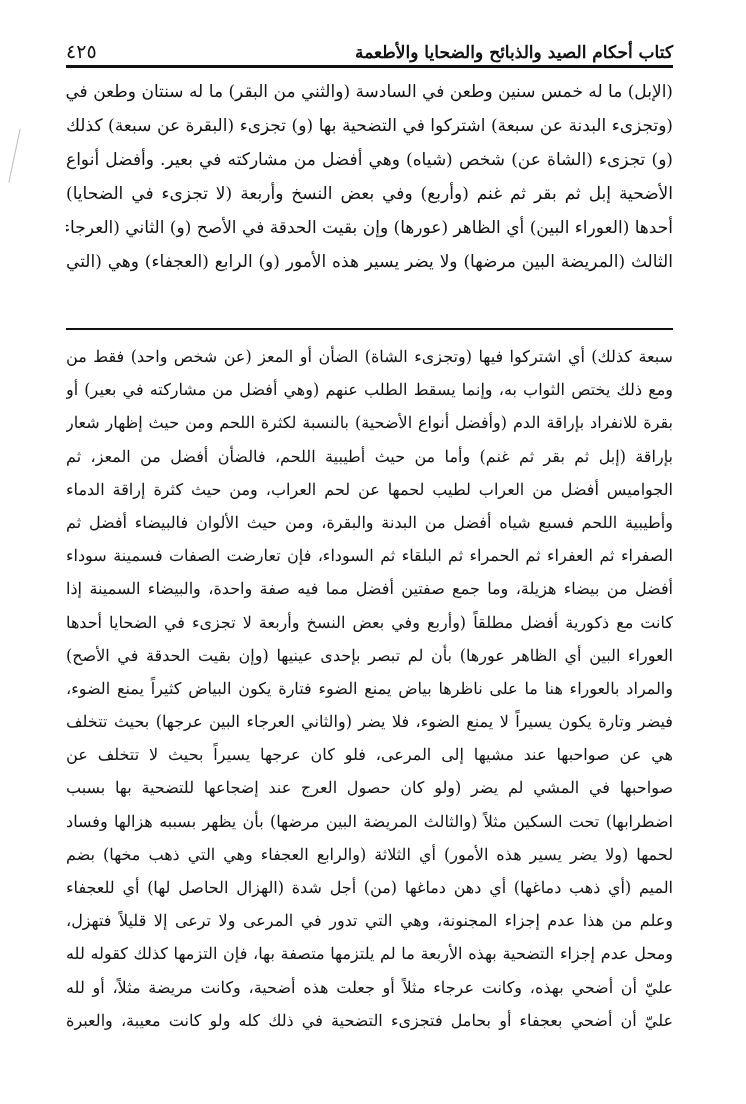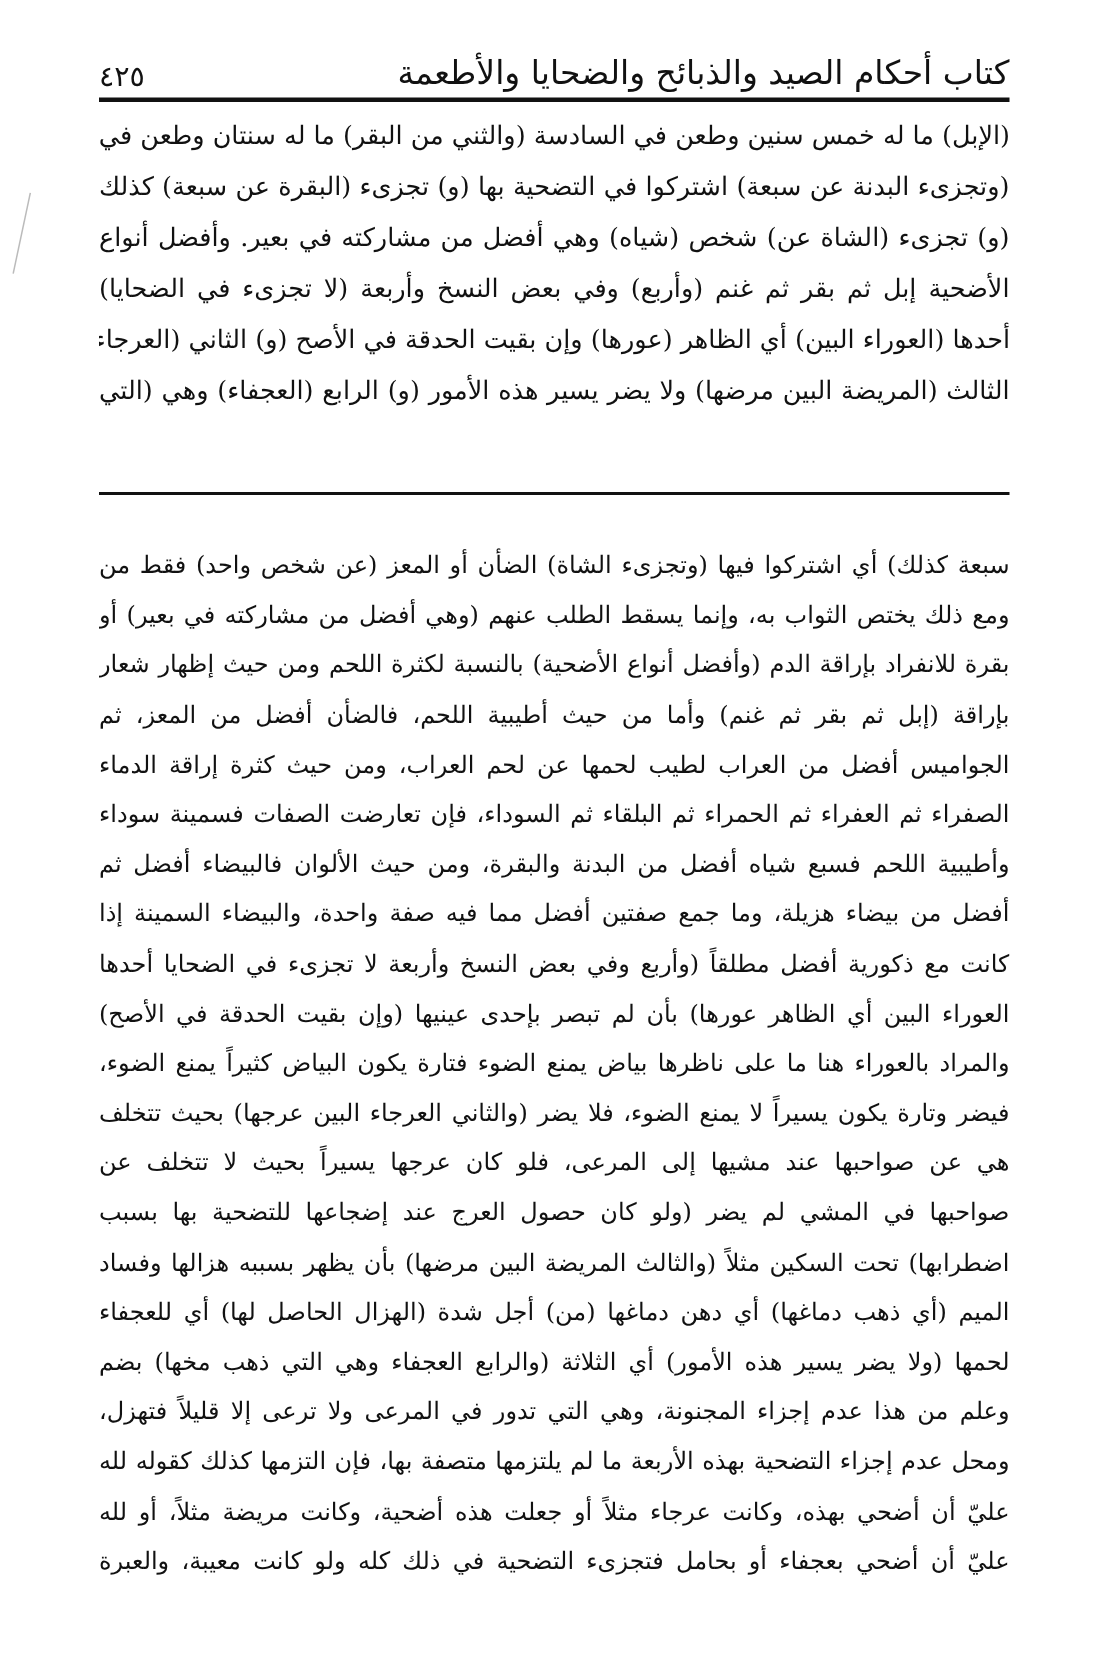--- a/index.html
+++ b/index.html
@@ -1,29 +1,29 @@
 <!DOCTYPE html>
 <html><head>
 <meta charset="utf-8">
 <style>
   html, body { margin: 0; padding: 0; background: #ffffff; }
   body { width: 746px; height: 1104px; position: relative; overflow: hidden;
          font-family: "DejaVu Serif", "Liberation Serif", serif; color: #111; }
   .page { position: absolute; left: 0; top: 0; width: 746px; height: 1104px; }
   .header { position: absolute; top: 26px; left: 66px; width: 607px; height: 36px;
             direction: rtl; display: flex; justify-content: space-between; align-items: flex-end; }
-  .header-title { font-size: 22px; font-weight: normal; }
+  .header-title { font-size: 17px; font-weight: bold; }
   .page-number { font-size: 19px; font-weight: normal; direction: rtl; }
   .rule-top { position: absolute; top: 65px; left: 66px; width: 607px; height: 0;
               border-top: 3px solid #111; }
   .rule-mid { position: absolute; top: 328px; left: 66px; width: 607px; height: 0;
               border-top: 2px solid #111; }
   .block { position: absolute; left: 66px; width: 607px; direction: rtl; }
   .main-block { top: 74px; }
-  .comm-block { top: 360px; }
+  .comm-block { top: 340px; }
   .line { height: 34px; line-height: 34px; font-size: 17px; white-space: nowrap;
           text-align: justify; text-align-last: justify; overflow: hidden; }
   .comm-block .line { height: 33.2px; line-height: 33.2px; font-size: 16px; }
   .seg-b { font-weight: normal; }
   .seg-r { font-weight: normal; }
   .margin-mark { position: absolute; left: 14px; top: 128px; width: 1px; height: 55px;
                  background: #bbb; transform: rotate(12deg); }
 </style>
 </head>
 <body>
@@ -45,32 +45,32 @@
     </div>
 
   <div class="rule-mid"></div>
 
   <div class="block comm-block" id="comm-block">
       <div class="line"><span class="seg-b">سبعة كذلك)</span><span class="seg-r"> أي اشتركوا فيها </span><span class="seg-b">(وتجزىء الشاة)</span><span class="seg-r"> الضأن أو المعز </span><span class="seg-b">(عن شخص واحد)</span><span class="seg-r"> فقط من</span></div>
       <div class="line"><span class="seg-r">ومع ذلك يختص الثواب به، وإنما يسقط الطلب عنهم </span><span class="seg-b">(وهي أفضل من مشاركته في بعير)</span><span class="seg-r"> أو</span></div>
       <div class="line"><span class="seg-r">بقرة للانفراد بإراقة الدم </span><span class="seg-b">(وأفضل أنواع الأضحية)</span><span class="seg-r"> بالنسبة لكثرة اللحم ومن حيث إظهار شعار</span></div>
       <div class="line"><span class="seg-r">بإراقة </span><span class="seg-b">(إبل ثم بقر ثم غنم)</span><span class="seg-r"> وأما من حيث أطيبية اللحم، فالضأن أفضل من المعز، ثم</span></div>
       <div class="line"><span class="seg-r">الجواميس أفضل من العراب لطيب لحمها عن لحم العراب، ومن حيث كثرة إراقة الدماء</span></div>
+      <div class="line"><span class="seg-r">وأطيبية اللحم فسبع شياه أفضل من البدنة والبقرة، ومن حيث الألوان فالبيضاء أفضل ثم</span></div>
       <div class="line"><span class="seg-r">الصفراء ثم العفراء ثم الحمراء ثم البلقاء ثم السوداء، فإن تعارضت الصفات فسمينة سوداء</span></div>
-      <div class="line"><span class="seg-r">وأطيبية اللحم فسبع شياه أفضل من البدنة والبقرة، ومن حيث الألوان فالبيضاء أفضل ثم</span></div>
       <div class="line"><span class="seg-r">أفضل من بيضاء هزيلة، وما جمع صفتين أفضل مما فيه صفة واحدة، والبيضاء السمينة إذا</span></div>
       <div class="line"><span class="seg-r">كانت مع ذكورية أفضل مطلقاً </span><span class="seg-b">(وأربع وفي بعض النسخ وأربعة لا تجزىء في الضحايا أحدها</span></div>
       <div class="line"><span class="seg-b">العوراء البين أي الظاهر عورها)</span><span class="seg-r"> بأن لم تبصر بإحدى عينيها </span><span class="seg-b">(وإن بقيت الحدقة في الأصح)</span></div>
       <div class="line"><span class="seg-r">والمراد بالعوراء هنا ما على ناظرها بياض يمنع الضوء فتارة يكون البياض كثيراً يمنع الضوء،</span></div>
       <div class="line"><span class="seg-r">فيضر وتارة يكون يسيراً لا يمنع الضوء، فلا يضر </span><span class="seg-b">(والثاني العرجاء البين عرجها)</span><span class="seg-r"> بحيث تتخلف</span></div>
       <div class="line"><span class="seg-r">هي عن صواحبها عند مشيها إلى المرعى، فلو كان عرجها يسيراً بحيث لا تتخلف عن</span></div>
       <div class="line"><span class="seg-r">صواحبها في المشي لم يضر </span><span class="seg-b">(ولو كان حصول العرج عند إضجاعها للتضحية بها بسبب</span></div>
       <div class="line"><span class="seg-b">اضطرابها)</span><span class="seg-r"> تحت السكين مثلاً </span><span class="seg-b">(والثالث المريضة البين مرضها)</span><span class="seg-r"> بأن يظهر بسببه هزالها وفساد</span></div>
+      <div class="line"><span class="seg-r">لحمها </span><span class="seg-b">(ولا يضر يسير هذه الأمور)</span><span class="seg-r"> أي الثلاثة </span><span class="seg-b">(والرابع العجفاء وهي التي ذهب مخها)</span><span class="seg-r"> بضم</span></div>
       <div class="line"><span class="seg-r">الميم </span><span class="seg-b">(أي ذهب دماغها)</span><span class="seg-r"> أي دهن دماغها </span><span class="seg-b">(من)</span><span class="seg-r"> أجل شدة </span><span class="seg-b">(الهزال الحاصل لها)</span><span class="seg-r"> أي للعجفاء</span></div>
-      <div class="line"><span class="seg-r">لحمها </span><span class="seg-b">(ولا يضر يسير هذه الأمور)</span><span class="seg-r"> أي الثلاثة </span><span class="seg-b">(والرابع العجفاء وهي التي ذهب مخها)</span><span class="seg-r"> بضم</span></div>
       <div class="line"><span class="seg-r">وعلم من هذا عدم إجزاء المجنونة، وهي التي تدور في المرعى ولا ترعى إلا قليلاً فتهزل،</span></div>
       <div class="line"><span class="seg-r">ومحل عدم إجزاء التضحية بهذه الأربعة ما لم يلتزمها متصفة بها، فإن التزمها كذلك كقوله لله</span></div>
       <div class="line"><span class="seg-r">عليّ أن أضحي بهذه، وكانت عرجاء مثلاً أو جعلت هذه أضحية، وكانت مريضة مثلاً، أو لله</span></div>
       <div class="line"><span class="seg-r">عليّ أن أضحي بعجفاء أو بحامل فتجزىء التضحية في ذلك كله ولو كانت معيبة، والعبرة</span></div>
     </div>
 
   <div class="margin-mark"></div>
 </div>
 
 </body></html>

